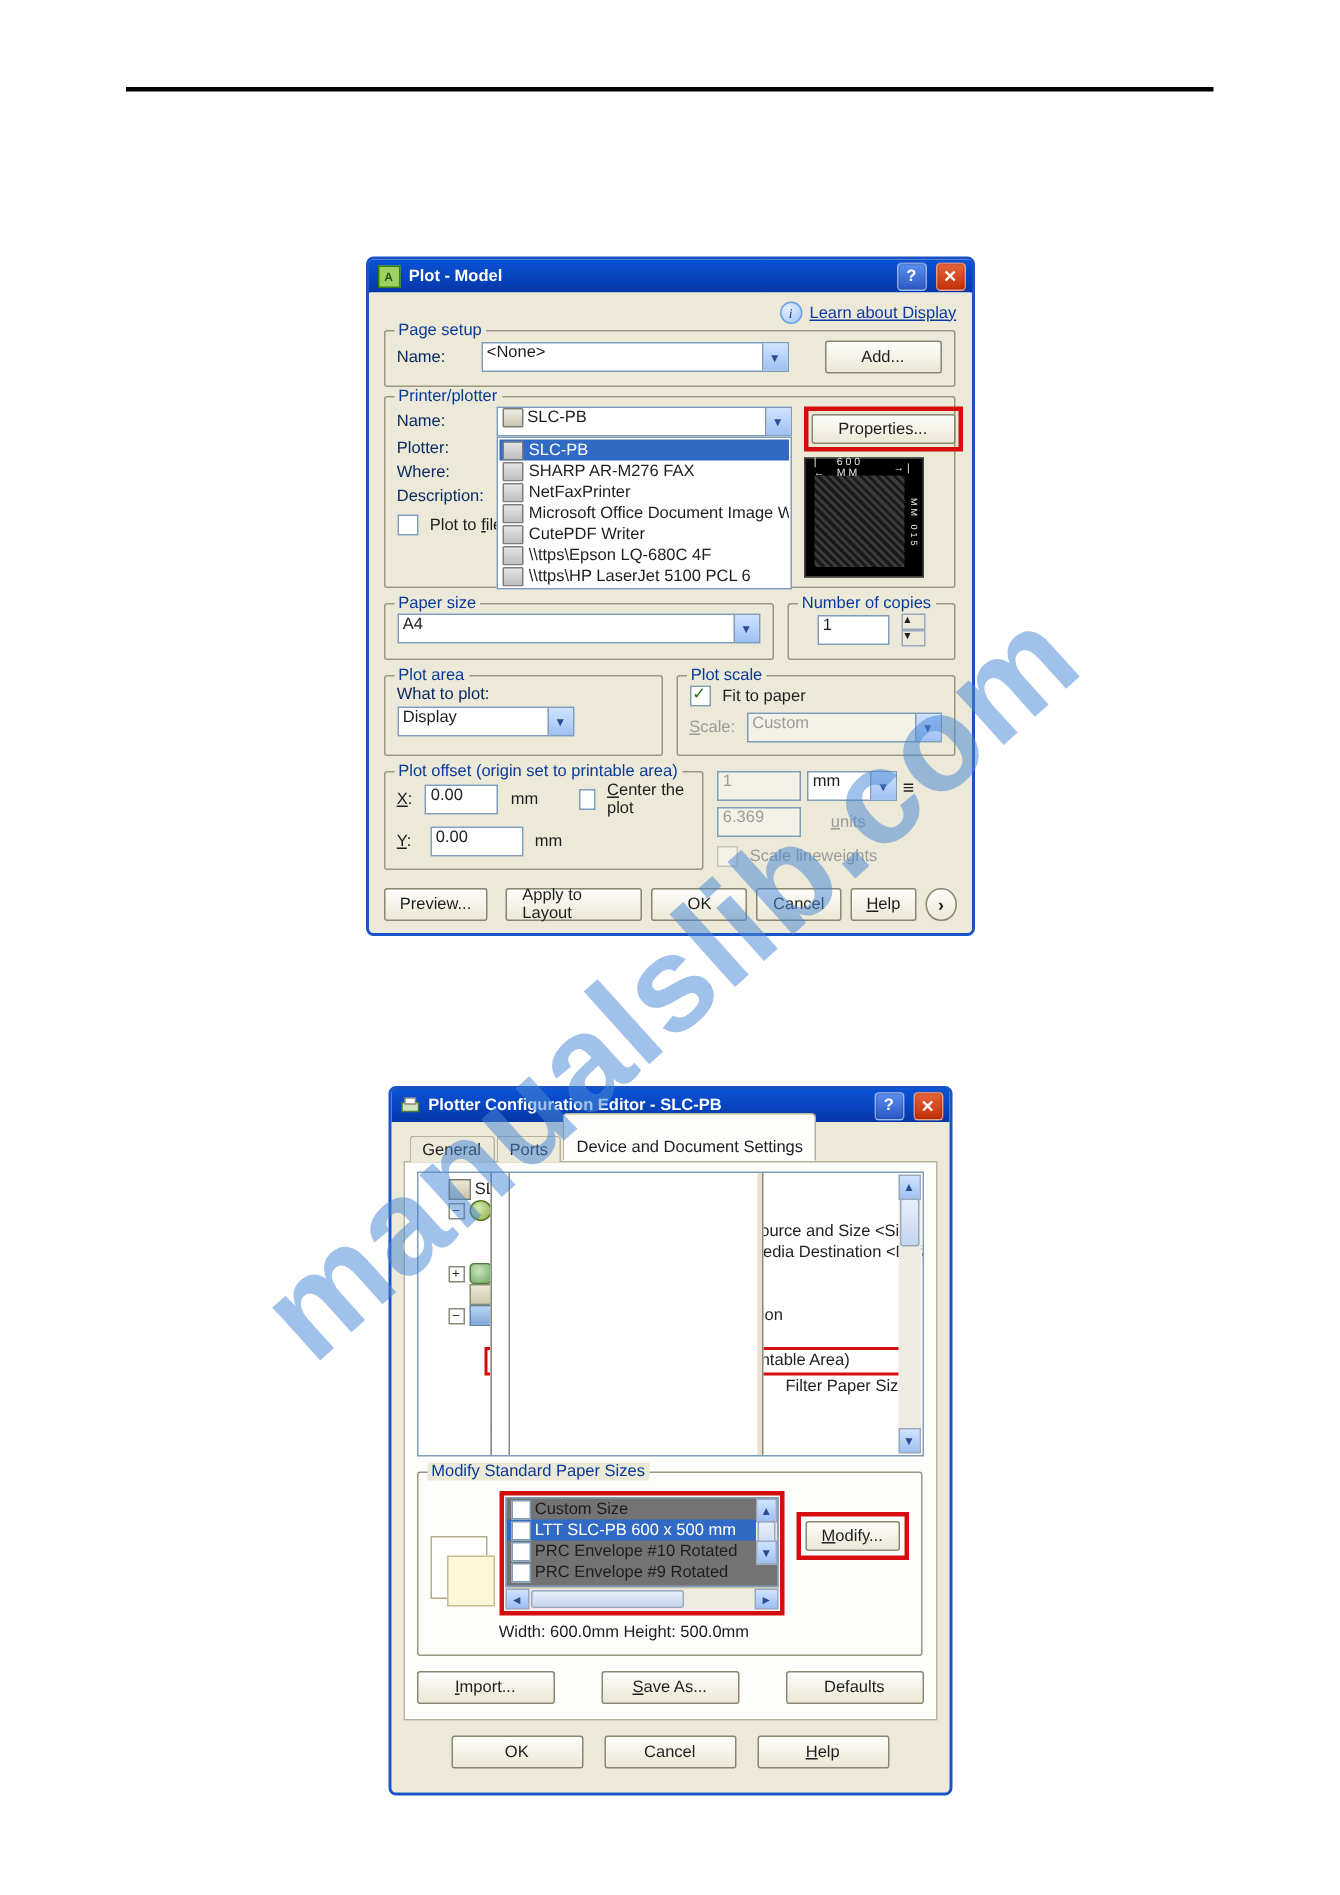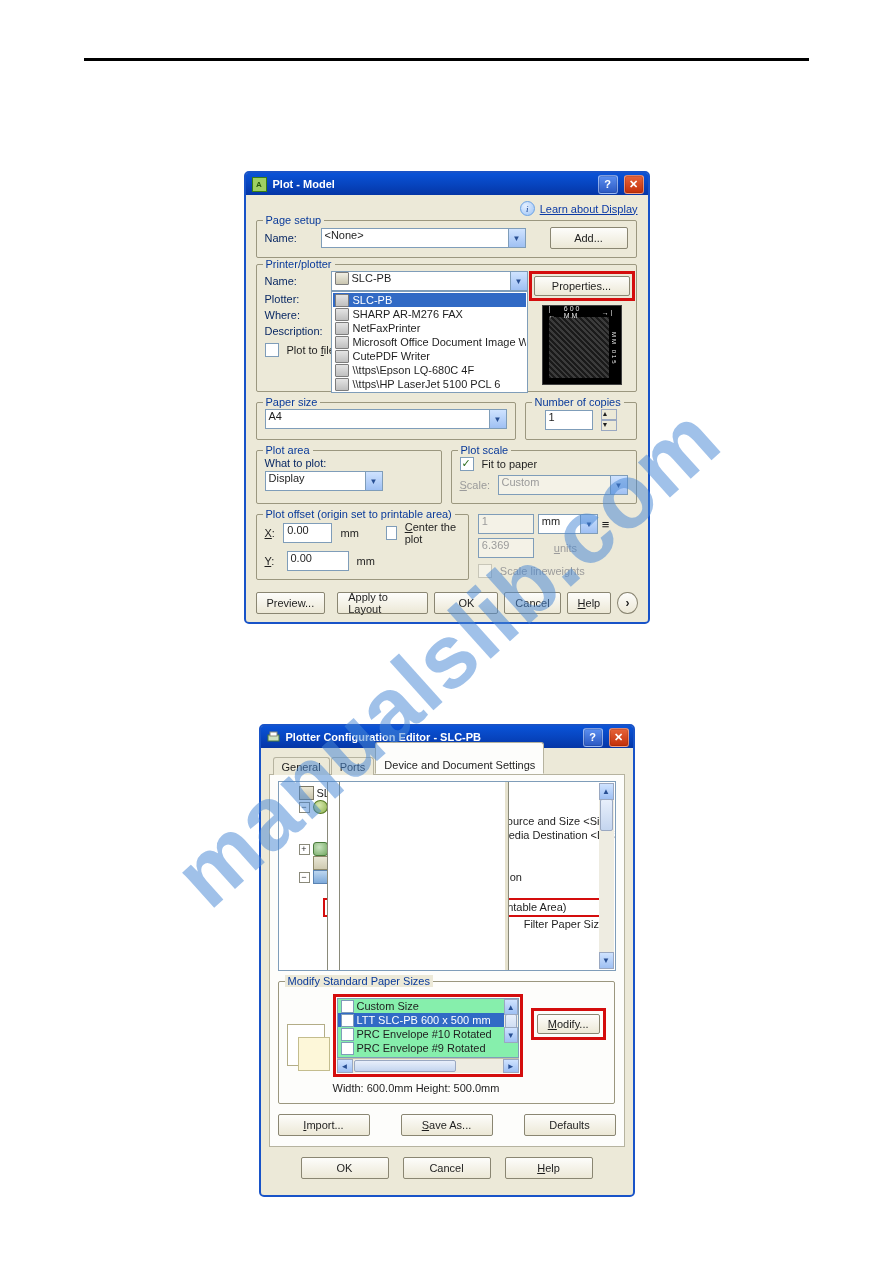--- a/index.html
+++ b/index.html
@@ -141,21 +141,21 @@
   .sthumb{position:absolute;top:16px;left:1px;right:1px;height:30px;background:linear-gradient(#e8effb,#c4d5ef);border:1px solid #9aa8c1;border-radius:2px;}
 
   .tree .hl-row{border:2px solid var(--red);padding:0 2px;height:15px;margin-left:38px;}
 
   
   .mlist-wrap{display:flex;align-items:center;gap:8px;margin-top:6px;}
   .paper-icon{width:36px;height:40px;border:1px solid #b3ad87;background:#fff;position:relative;}
   .paper-icon::after{content:"";position:absolute;right:-6px;bottom:-6px;width:30px;height:32px;border:1px solid #c4bd8e;background:#fdf7d9;}
   .mlist-col{flex:1;}
   .mlist-box{position:relative;}
-  .mlist{position:relative;border:1px solid #7f9db9;background:#86efac;height:58px;overflow:hidden;}
+  .mlist{position:relative;border:1px solid #7f9db9;background:#737373;height:58px;overflow:hidden;}
   .mlist .mrow{display:flex;align-items:center;gap:3px;padding:0 3px;height:14px;font-size:11px;white-space:nowrap;}
   .mrow .ck{width:11px;height:11px;border:1px solid #7f9db9;background:#fff;}
   .mrow.sel{background:var(--sel-blue);color:#fff;}
   .hscroll{height:14px;border-top:1px solid #c5c1aa;background:#eeece1;display:flex;}
   .hsthumb{flex:0 0 55%;margin:1px;background:linear-gradient(#e8effb,#c4d5ef);border:1px solid #9aa8c1;border-radius:2px;}
   .vscroll{position:absolute;top:0;right:0;bottom:14px;width:14px;background:#eeece1;}
   .vthumb{position:absolute;top:15px;left:1px;right:1px;height:18px;background:linear-gradient(#e8effb,#c4d5ef);border:1px solid #9aa8c1;border-radius:2px;}
   .hl-around{border:3px solid var(--red);padding:1px;}
 
   .info-lines{font-size:11px;margin-top:4px;line-height:14px;}
@@ -258,21 +258,21 @@
             </div>
             <div class="row" style="margin-top:4px;">
               <span class="lbl" style="width:58px">Description:</span>
             </div>
             <div class="row" style="margin-top:6px;align-items:center;">
               <span class="chk"></span>
               <span>Plot to <u>f</u>ile</span>
             </div>
           </div>
 
-          <div style="width:92px;display:flex;flex-direction:column;align-items:center;gap:4px;">
+          <div style="width:92px;display:flex;flex-direction:column;align-items:flex-start;gap:4px;">
             <div class="hl" style="padding:2px;">
               <span class="btn small" style="width:74px">
                 <span>Properties...</span>
               </span>
             </div>
             <div class="preview">
               <div class="top-scale">|←&nbsp;<span>600  MM</span>&nbsp;→|</div>
               <div class="right-scale">MM 015</div>
             </div>
           </div>

